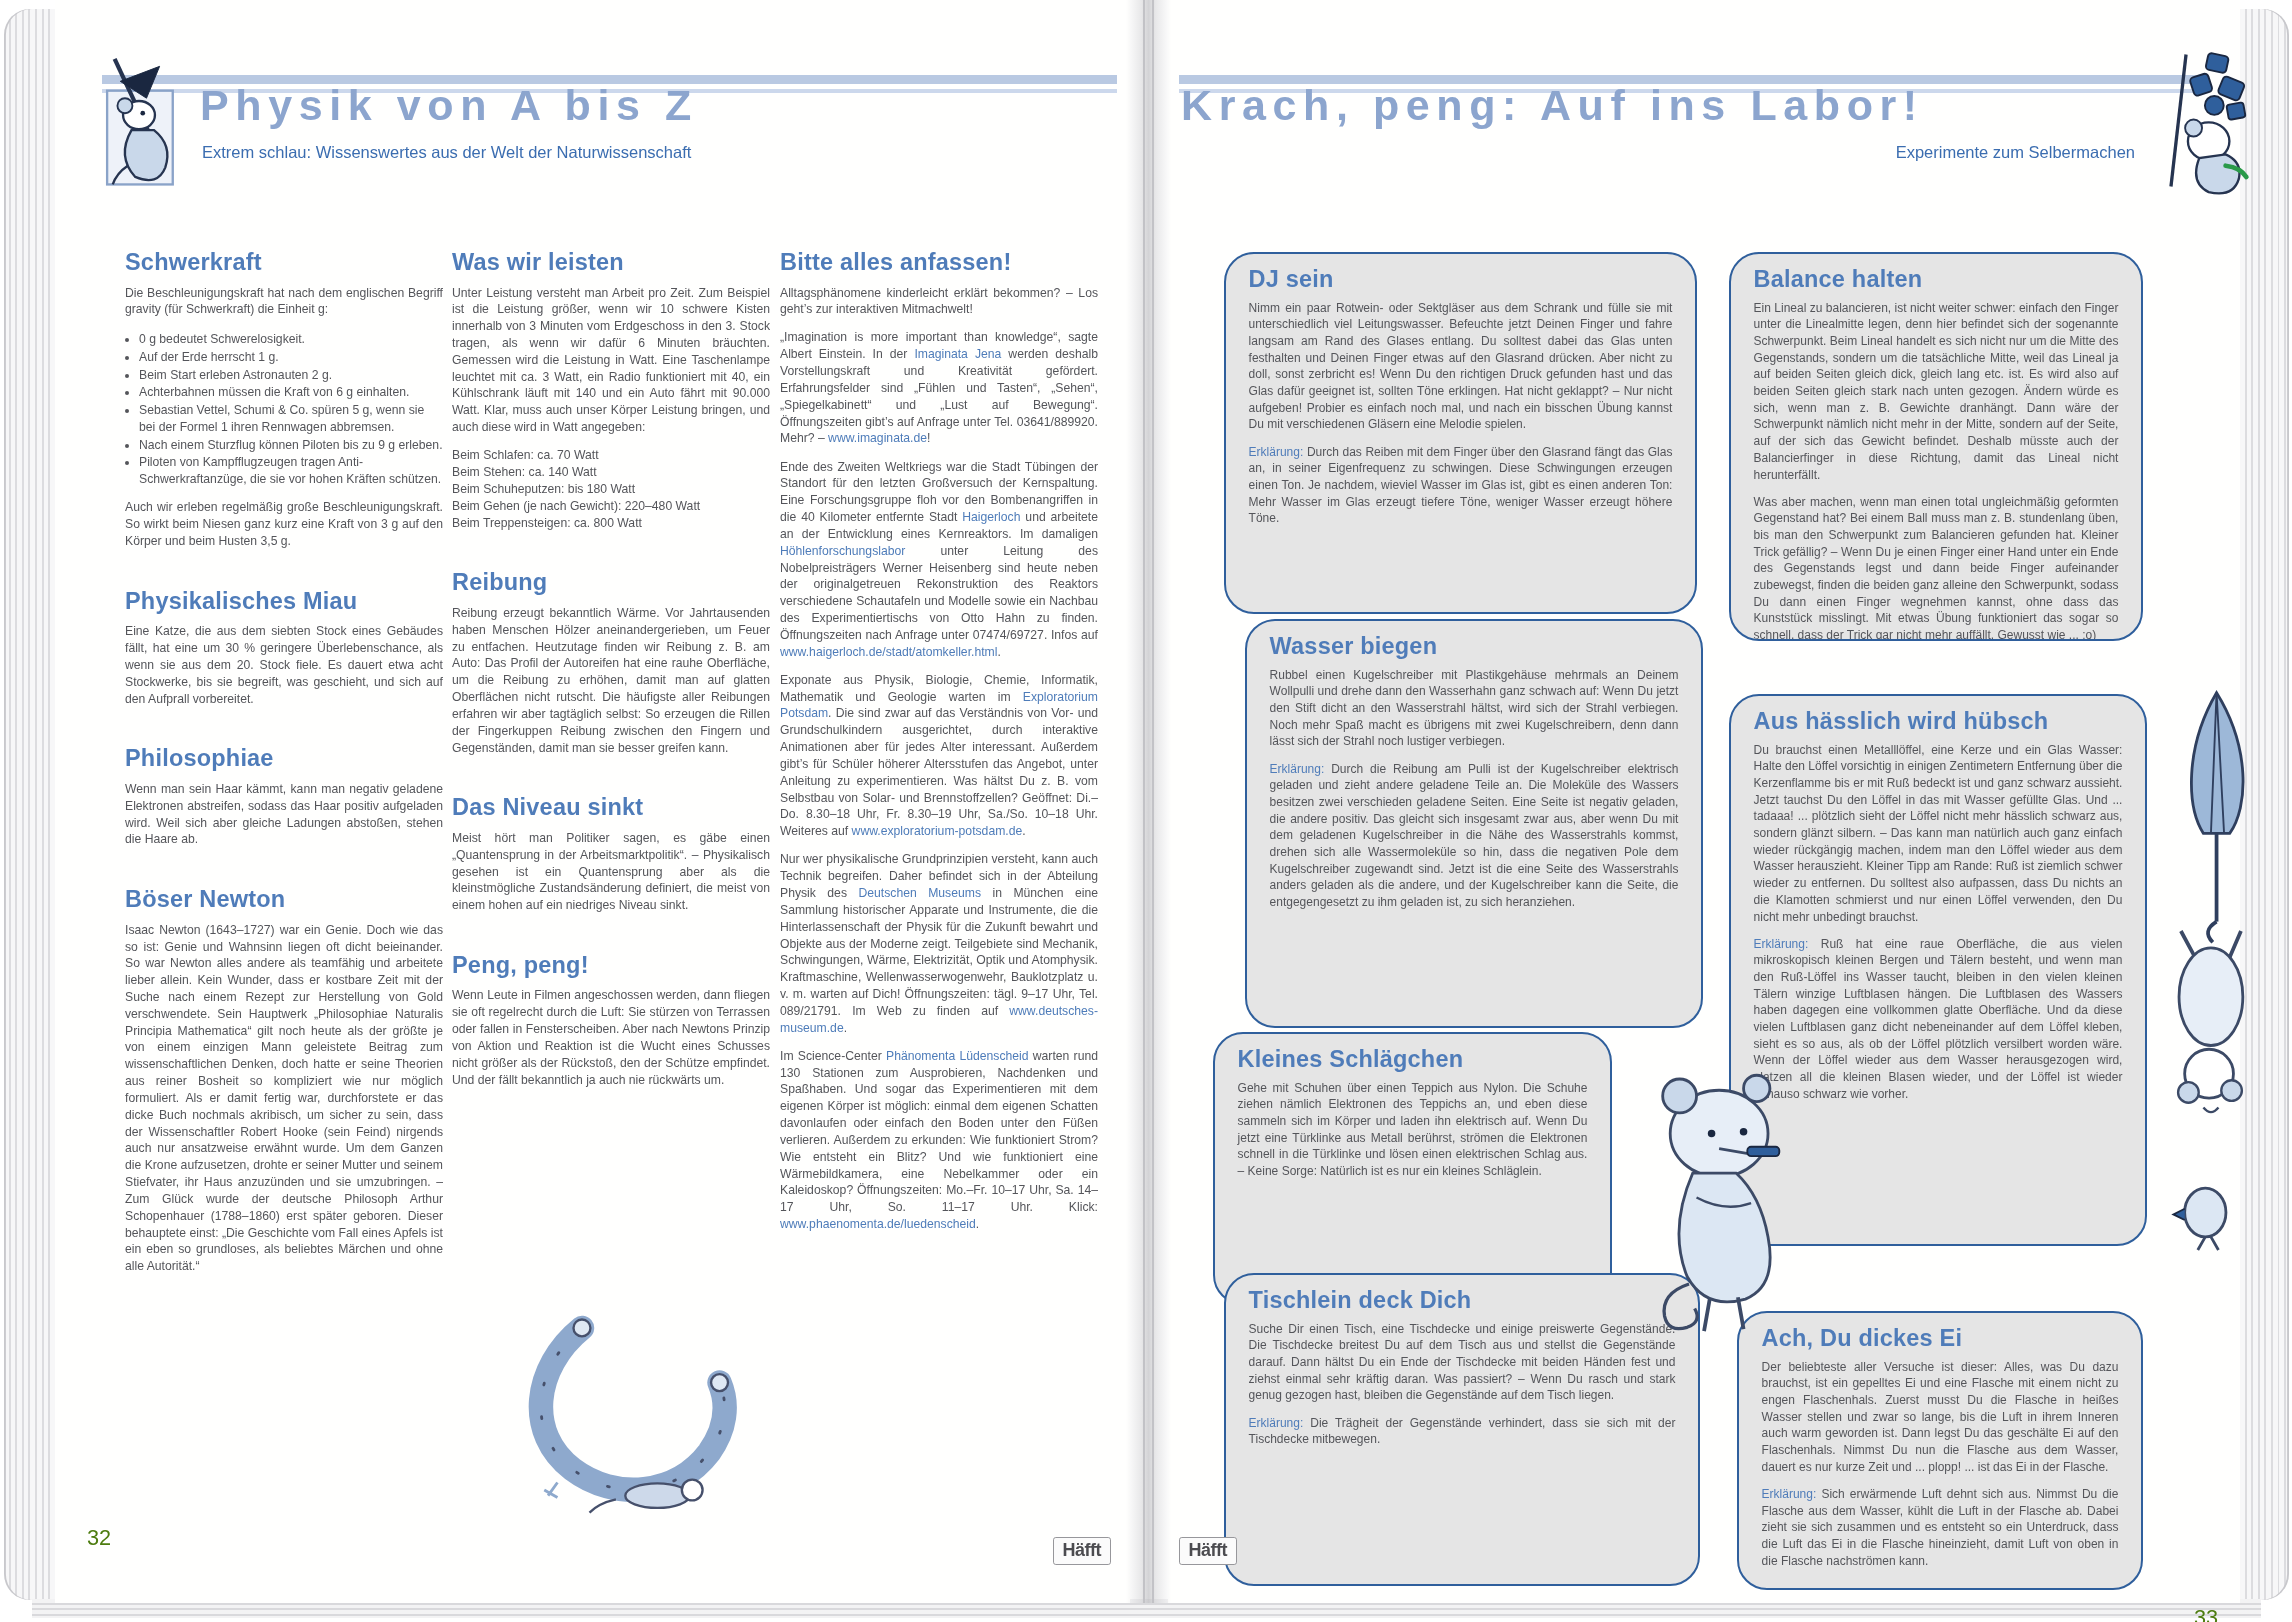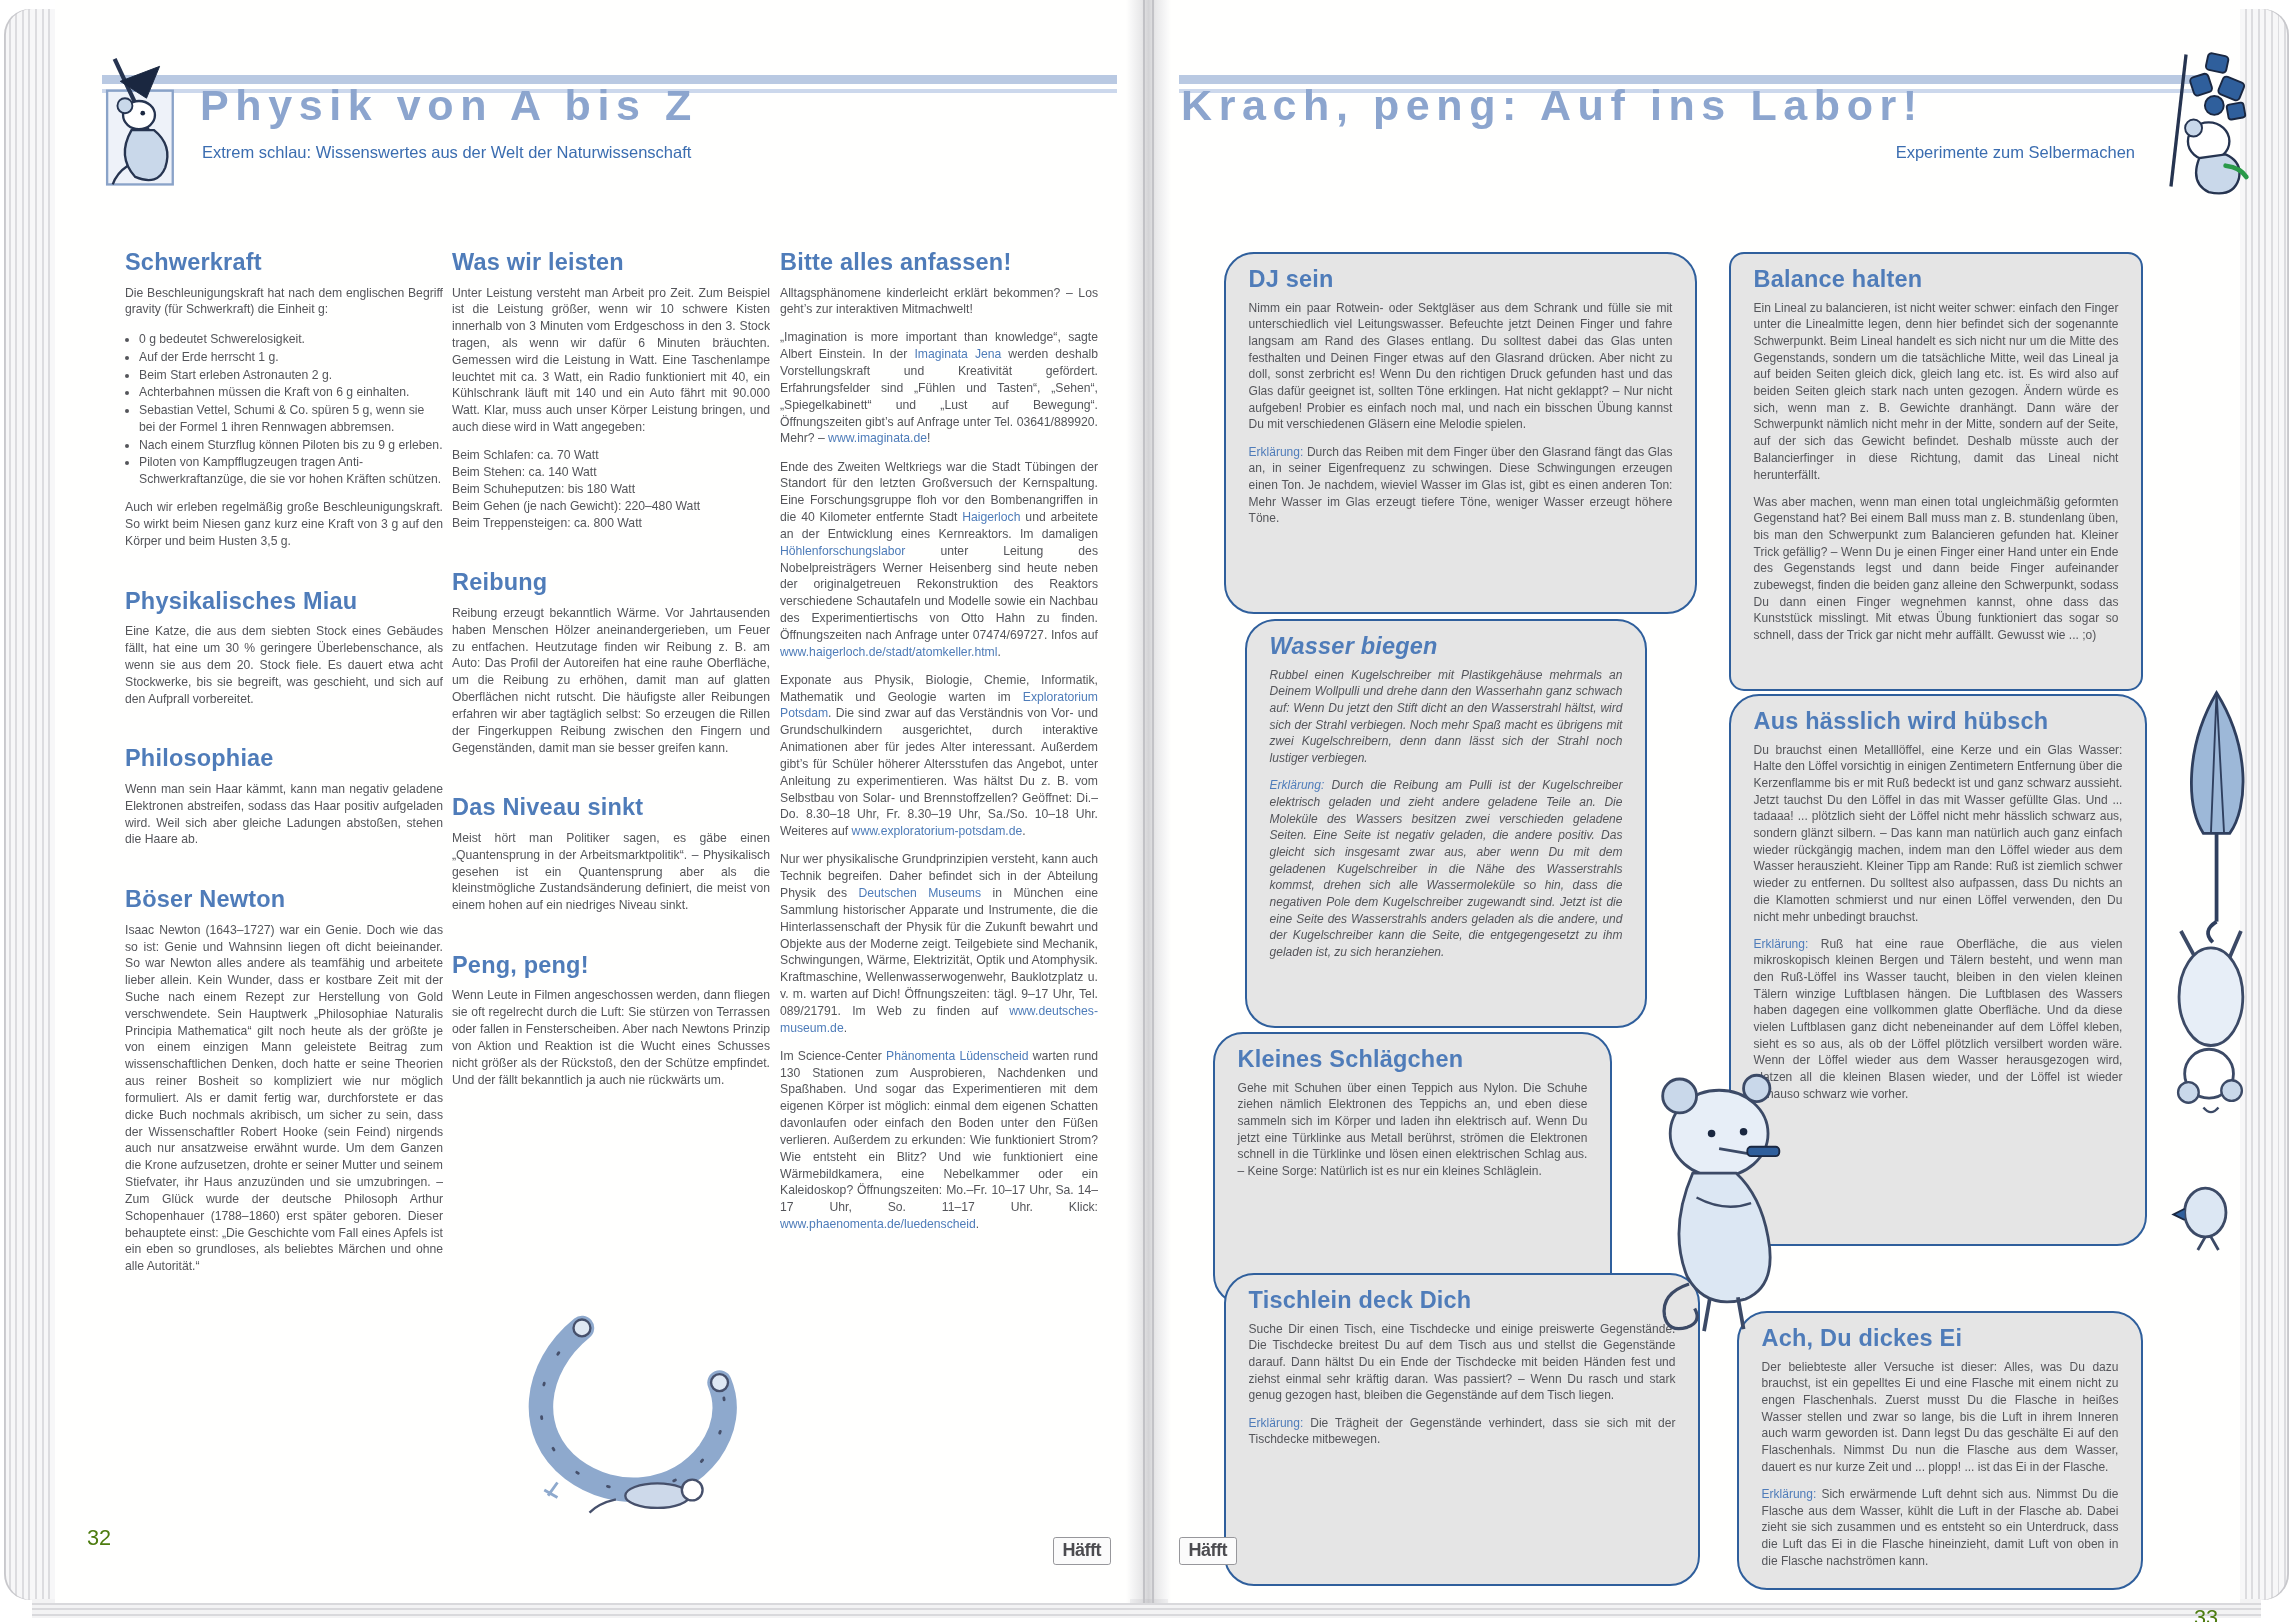--- a/index.html
+++ b/index.html
@@ -174,38 +174,38 @@
   </svg>
   <h1 class="page-title" style="left:1181px;top:81px;">Krach, peng: Auf ins Labor!</h1>
   <div class="page-subtitle" style="right:158px;top:143px;">Experimente zum Selbermachen</div>
 
   <div class="exp-box" style="left:1224px;top:252px;width:473px;height:362px;">
     <h2 class="sec-title">DJ sein</h2>
     <p>Nimm ein paar Rotwein- oder Sektgläser aus dem Schrank und fülle sie mit unterschiedlich viel Leitungswasser. Befeuchte jetzt Deinen Finger und fahre langsam am Rand des Glases entlang. Du solltest dabei das Glas unten festhalten und Deinen Finger etwas auf den Glasrand drücken. Aber nicht zu doll, sonst zerbricht es! Wenn Du den richtigen Druck gefunden hast und das Glas dafür geeignet ist, sollten Töne erklingen. Hat nicht geklappt? – Nur nicht aufgeben! Probier es einfach noch mal, und nach ein bisschen Übung kannst Du mit verschiedenen Gläsern eine Melodie spielen.</p>
     <p><span class="expl-label">Erklärung:</span> <span>Durch das Reiben mit dem Finger über den Glasrand fängt das Glas an, in seiner Eigenfrequenz zu schwingen. Diese Schwingungen erzeugen einen Ton. Je nachdem, wieviel Wasser im Glas ist, gibt es einen anderen Ton: Mehr Wasser im Glas erzeugt tiefere Töne, weniger Wasser erzeugt höhere Töne.</span></p>
   </div>
 
-  <div class="exp-box" style="left:1245px;top:619px;width:402px;height:409px;font-style:italic;">
+  <div class="exp-box" style="left:1245px;top:619px;width:458px;height:409px;">
     <h2 class="sec-title">Wasser biegen</h2>
     <p>Rubbel einen Kugelschreiber mit Plastikgehäuse mehrmals an Deinem Wollpulli und drehe dann den Wasserhahn ganz schwach auf: Wenn Du jetzt den Stift dicht an den Wasserstrahl hältst, wird sich der Strahl verbiegen. Noch mehr Spaß macht es übrigens mit zwei Kugelschreibern, denn dann lässt sich der Strahl noch lustiger verbiegen.</p>
     <p><span class="expl-label">Erklärung:</span> <span>Durch die Reibung am Pulli ist der Kugelschreiber elektrisch geladen und zieht andere geladene Teile an. Die Moleküle des Wassers besitzen zwei verschieden geladene Seiten. Eine Seite ist negativ geladen, die andere positiv. Das gleicht sich insgesamt zwar aus, aber wenn Du mit dem geladenen Kugelschreiber in die Nähe des Wasserstrahls kommst, drehen sich alle Wassermoleküle so hin, dass die negativen Pole dem Kugelschreiber zugewandt sind. Jetzt ist die eine Seite des Wasserstrahls anders geladen als die andere, und der Kugelschreiber kann die Seite, die entgegengesetzt zu ihm geladen ist, zu sich heranziehen.</span></p>
   </div>
 
   <div class="exp-box" style="left:1213px;top:1032px;width:399px;height:273px;">
     <h2 class="sec-title">Kleines Schlägchen</h2>
     <p>Gehe mit Schuhen über einen Teppich aus Nylon. Die Schuhe ziehen nämlich Elektronen des Teppichs an, und eben diese sammeln sich im Körper und laden ihn elektrisch auf. Wenn Du jetzt eine Türklinke aus Metall berührst, strömen die Elektronen schnell in die Türklinke und lösen einen elektrischen Schlag aus. – Keine Sorge: Natürlich ist es nur ein kleines Schläglein.</p>
   </div>
 
   <div class="exp-box" style="left:1224px;top:1273px;width:476px;height:313px;">
     <h2 class="sec-title">Tischlein deck Dich</h2>
     <p>Suche Dir einen Tisch, eine Tischdecke und einige preiswerte Gegenstände. Die Tischdecke breitest Du auf dem Tisch aus und stellst die Gegenstände darauf. Dann hältst Du ein Ende der Tischdecke mit beiden Händen fest und ziehst einmal sehr kräftig daran. Was passiert? – Wenn Du rasch und stark genug gezogen hast, bleiben die Gegenstände auf dem Tisch liegen.</p>
     <p><span class="expl-label">Erklärung:</span> <span>Die Trägheit der Gegenstände verhindert, dass sie sich mit der Tischdecke mitbewegen.</span></p>
   </div>
 
-  <div class="exp-box" style="left:1729px;top:252px;width:414px;height:439px;border-radius:15px;">
+  <div class="exp-box" style="left:1729px;top:252px;width:414px;height:389px;">
     <h2 class="sec-title">Balance halten</h2>
     <p>Ein Lineal zu balancieren, ist nicht weiter schwer: einfach den Finger unter die Linealmitte legen, denn hier befindet sich der sogenannte Schwerpunkt. Beim Lineal handelt es sich nicht nur um die Mitte des Gegenstands, sondern um die tatsächliche Mitte, weil das Lineal ja auf beiden Seiten gleich dick, gleich lang etc. ist. Es wird also auf beiden Seiten gleich stark nach unten gezogen. Ändern würde es sich, wenn man z. B. Gewichte dranhängt. Dann wäre der Schwerpunkt nämlich nicht mehr in der Mitte, sondern auf der Seite, auf der sich das Gewicht befindet. Deshalb müsste auch der Balancierfinger in diese Richtung, damit das Lineal nicht herunterfällt.</p>
     <p>Was aber machen, wenn man einen total ungleichmäßig geformten Gegenstand hat? Bei einem Ball muss man z. B. stundenlang üben, bis man den Schwerpunkt zum Balancieren gefunden hat. Kleiner Trick gefällig? – Wenn Du je einen Finger einer Hand unter ein Ende des Gegenstands legst und dann beide Finger aufeinander zubewegst, finden die beiden ganz alleine den Schwerpunkt, sodass Du dann einen Finger wegnehmen kannst, ohne dass das Kunststück misslingt. Mit etwas Übung funktioniert das sogar so schnell, dass der Trick gar nicht mehr auffällt. Gewusst wie ... ;o)</p>
   </div>
 
   <div class="exp-box" style="left:1729px;top:694px;width:418px;height:552px;">
     <h2 class="sec-title">Aus hässlich wird hübsch</h2>
     <p>Du brauchst einen Metalllöffel, eine Kerze und ein Glas Wasser: Halte den Löffel vorsichtig in einigen Zentimetern Entfernung über die Kerzenflamme bis er mit Ruß bedeckt ist und ganz schwarz aussieht. Jetzt tauchst Du den Löffel in das mit Wasser gefüllte Glas. Und ... tadaaa! ... plötzlich sieht der Löffel nicht mehr hässlich schwarz aus, sondern glänzt silbern. – Das kann man natürlich auch ganz einfach wieder rückgängig machen, indem man den Löffel wieder aus dem Wasser herauszieht. Kleiner Tipp am Rande: Ruß ist ziemlich schwer wieder zu entfernen. Du solltest also aufpassen, dass Du nichts an die Klamotten schmierst und nur einen Löffel verwenden, den Du nicht mehr unbedingt brauchst.</p>
     <p><span class="expl-label">Erklärung:</span> <span>Ruß hat eine raue Oberfläche, die aus vielen mikroskopisch kleinen Bergen und Tälern besteht, und wenn man den Ruß-Löffel ins Wasser taucht, bleiben in den vielen kleinen Tälern winzige Luftblasen hängen. Die Luftblasen des Wassers haben dagegen eine vollkommen glatte Oberfläche. Und da diese vielen Luftblasen ganz dicht nebeneinander auf dem Löffel kleben, sieht es so aus, als ob der Löffel plötzlich versilbert worden wäre. Wenn der Löffel wieder aus dem Wasser herausgezogen wird, platzen all die kleinen Blasen wieder, und der Löffel ist wieder genauso schwarz wie vorher.</span></p>
   </div>

